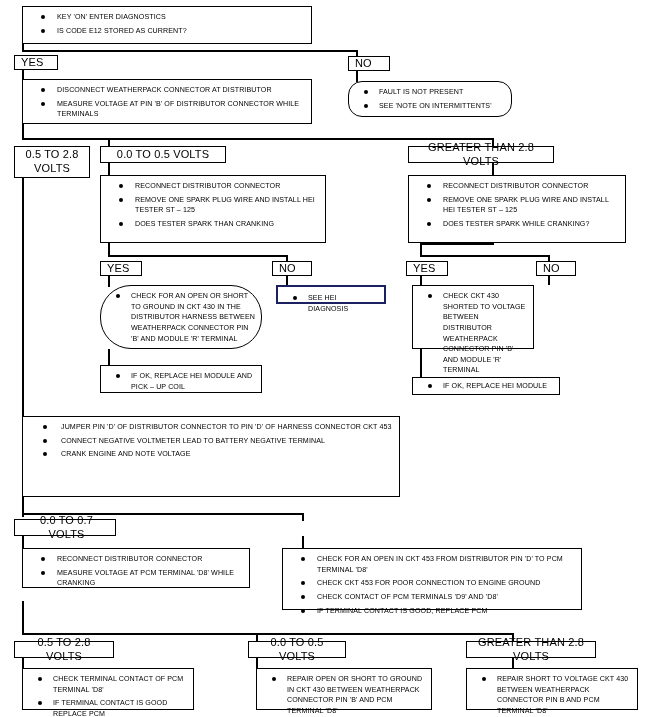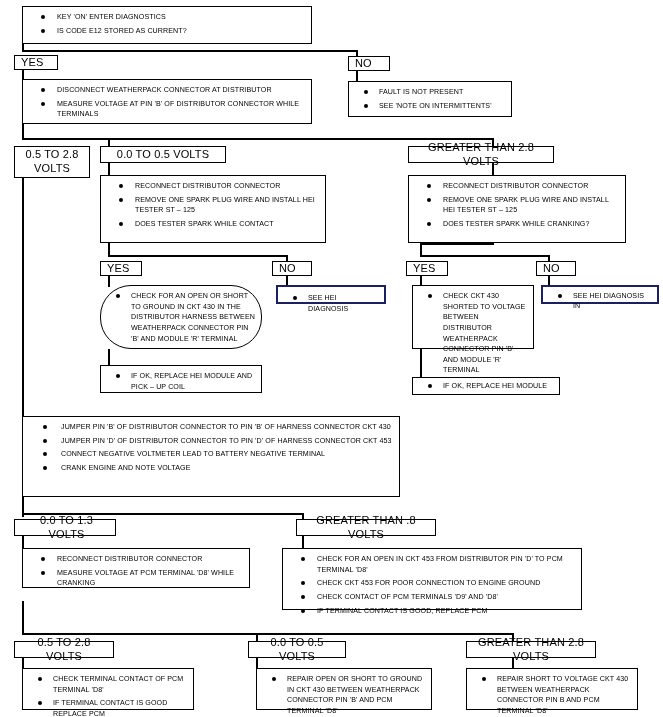--- a/index.html
+++ b/index.html
@@ -142,36 +142,36 @@
 
   <div class="chip left" style="left:348px;top:56px;width:42px;height:15px;">NO</div>
 
   <div class="box" style="left:22px;top:79px;width:290px;height:45px;">
     <ul class="bl">
       <li>DISCONNECT WEATHERPACK CONNECTOR AT DISTRIBUTOR</li>
       <li>MEASURE VOLTAGE AT PIN 'B' OF DISTRIBUTOR CONNECTOR WHILE TERMINALS</li>
     </ul>
   </div>
 
-  <div class="box" style="left:348px;top:81px;width:164px;height:36px;">
+  <div class="box" style="left:348px;top:81px;width:164px;height:36px;border-radius:14px;">
     <ul class="bl tight">
       <li>FAULT IS NOT PRESENT</li>
       <li>SEE 'NOTE ON INTERMITTENTS'</li>
     </ul>
   </div>
 
   <div class="chip" style="left:14px;top:146px;width:76px;height:32px;">0.5 TO 2.8 VOLTS</div>
   <div class="chip" style="left:100px;top:146px;width:126px;height:17px;">0.0 TO 0.5 VOLTS</div>
   <div class="chip" style="left:408px;top:146px;width:146px;height:17px;">GREATER THAN 2.8 VOLTS</div>
 
   <div class="box" style="left:100px;top:175px;width:226px;height:68px;">
     <ul class="bl">
       <li>RECONNECT DISTRIBUTOR CONNECTOR</li>
       <li>REMOVE ONE SPARK PLUG WIRE AND INSTALL HEI TESTER ST – 125</li>
-      <li>DOES TESTER SPARK WHILE CONTACT</li>
+      <li>DOES TESTER SPARK THAN CRANKING</li>
     </ul>
   </div>
 
   <div class="box" style="left:408px;top:175px;width:218px;height:68px;">
     <ul class="bl">
       <li>RECONNECT DISTRIBUTOR CONNECTOR</li>
       <li>REMOVE ONE SPARK PLUG WIRE AND INSTALL HEI TESTER ST – 125</li>
       <li>DOES TESTER SPARK WHILE CRANKING?</li>
     </ul>
   </div>
@@ -192,49 +192,42 @@
       <li>SEE HEI DIAGNOSIS</li>
     </ul>
   </div>
 
   <div class="box" style="left:412px;top:285px;width:122px;height:64px;">
     <ul class="bl tight">
       <li>CHECK CKT 430 SHORTED TO VOLTAGE BETWEEN DISTRIBUTOR WEATHERPACK CONNECTOR PIN 'B' AND MODULE 'R' TERMINAL</li>
     </ul>
   </div>
 
-  <div class="box navy" style="left:541px;top:285px;width:118px;height:19px;">
-    <ul class="bl tight" style="padding-top:3.5px;">
-      <li>SEE HEI DIAGNOSIS IN</li>
-    </ul>
-  </div>
 
   <div class="box" style="left:100px;top:365px;width:162px;height:28px;">
     <ul class="bl tight">
       <li>IF OK, REPLACE HEI MODULE AND PICK – UP COIL</li>
     </ul>
   </div>
 
   <div class="box" style="left:412px;top:377px;width:148px;height:18px;">
     <ul class="bl tight" style="padding-top:3.2px;">
       <li>IF OK, REPLACE HEI MODULE</li>
     </ul>
   </div>
 
   <div class="box" style="left:22px;top:416px;width:378px;height:81px;">
     <ul class="bl wide">
-      <li>JUMPER PIN 'B' OF DISTRIBUTOR CONNECTOR TO PIN 'B' OF HARNESS CONNECTOR CKT 430</li>
       <li>JUMPER PIN 'D' OF DISTRIBUTOR CONNECTOR TO PIN 'D' OF HARNESS CONNECTOR CKT 453</li>
       <li>CONNECT NEGATIVE VOLTMETER LEAD TO BATTERY NEGATIVE TERMINAL</li>
       <li>CRANK ENGINE AND NOTE VOLTAGE</li>
     </ul>
   </div>
 
-  <div class="chip left" style="left:14px;top:519px;width:102px;height:17px;">0.0 TO 1.3 VOLTS</div>
-  <div class="chip" style="left:296px;top:519px;width:140px;height:17px;">GREATER THAN .8 VOLTS</div>
+  <div class="chip left" style="left:14px;top:519px;width:102px;height:17px;">0.0 TO 0.7 VOLTS</div>
 
   <div class="box" style="left:22px;top:548px;width:228px;height:40px;">
     <ul class="bl">
       <li>RECONNECT DISTRIBUTOR CONNECTOR</li>
       <li>MEASURE VOLTAGE AT PCM TERMINAL 'D8' WHILE CRANKING</li>
     </ul>
   </div>
 
   <div class="box" style="left:282px;top:548px;width:300px;height:62px;">
     <ul class="bl">

